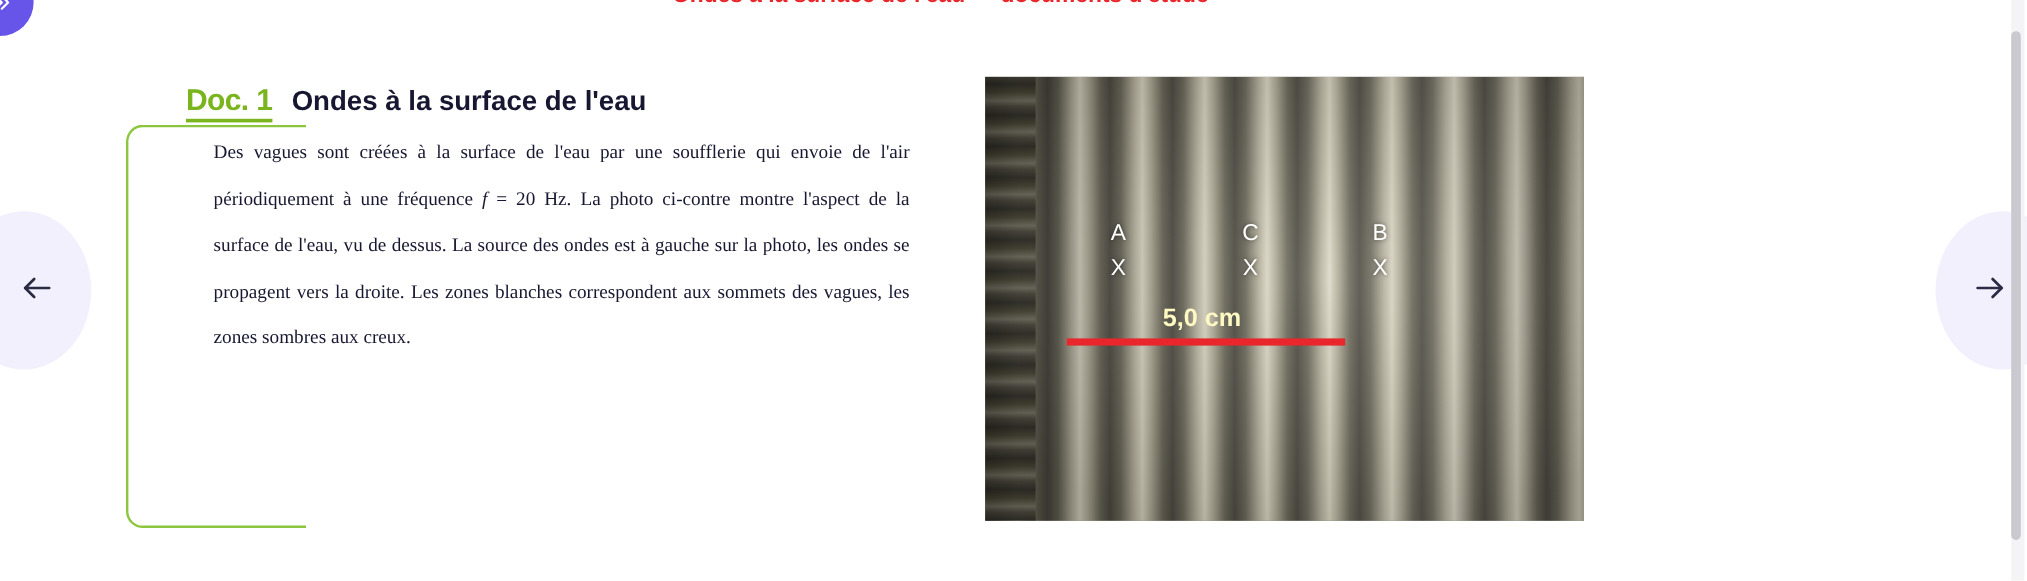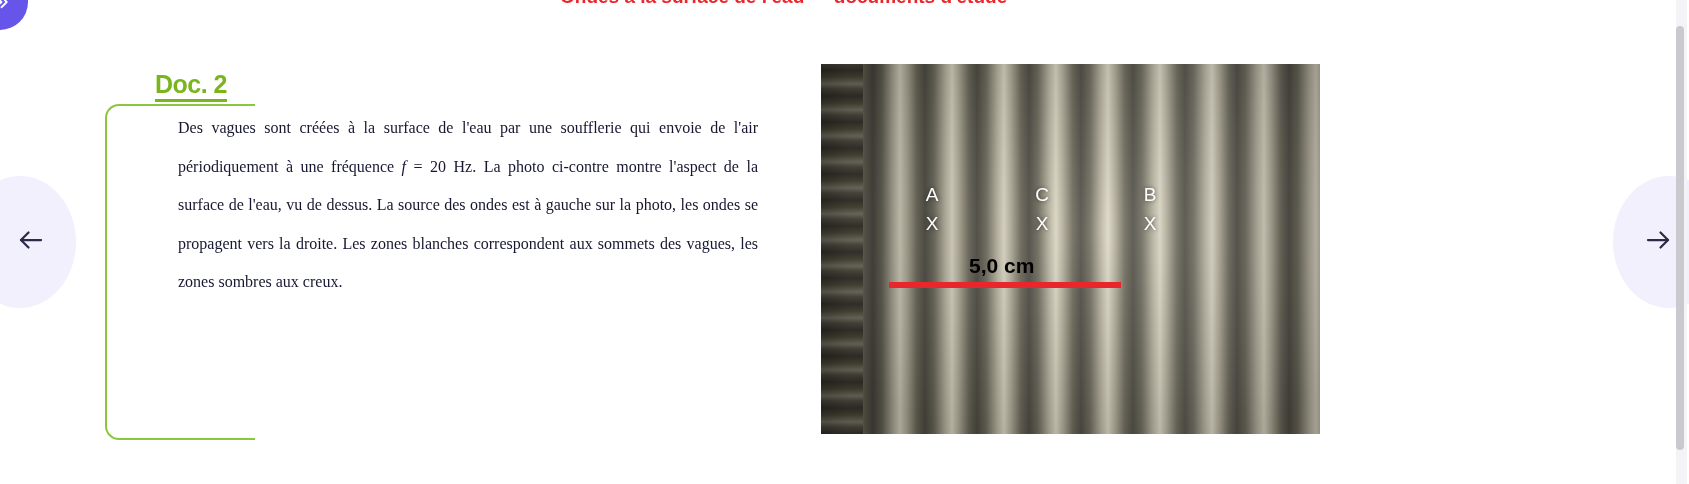--- a/index.html
+++ b/index.html
@@ -231,21 +231,21 @@
     left: 68px;
     top: 218px;
     width: 232px;
     height: 6px;
     background: #e8262b;
   }
   .scale-text {
     position: absolute;
     left: 148px;
     top: 190px;
-    color: #000000;
+    color: #fef9c3;
     font-family: "Liberation Sans", sans-serif;
     font-weight: bold;
     font-size: 21px;
     white-space: nowrap;
   }
 </style>
 </head>
 <body>
 
 <div class="top-cut-text">Ondes à la surface de l'eau — documents d'étude</div>
@@ -278,21 +278,22 @@
 </div>
 
 <div class="scroll-track">
   <div class="scroll-thumb"></div>
 </div>
 
 <div class="doc-bracket"></div>
 
 <div class="doc-block">
   <div class="doc-head">
-    <span class="doc-tag">Doc. 2</span>
+    <span class="doc-tag">Doc. 1</span>
+    <span class="doc-title">Ondes à la surface de l'eau</span>
   </div>
   <div class="doc-body">
     <span>Des vagues sont créées à la surface de l'eau par une soufflerie qui envoie de l'air périodiquement à une fréquence </span><span class="ital">f</span><span> = 20 Hz. La photo ci-contre montre l'aspect de la surface de l'eau, vu de dessus. La source des ondes est à gauche sur la photo, les ondes se propagent vers la droite. Les zones blanches correspondent aux sommets des vagues, les zones sombres aux creux.</span>
   </div>
 </div>
 
 <div class="photo">
   <div class="stripes"></div>
   <div class="left-dark"></div>
   <div class="shade"></div>

